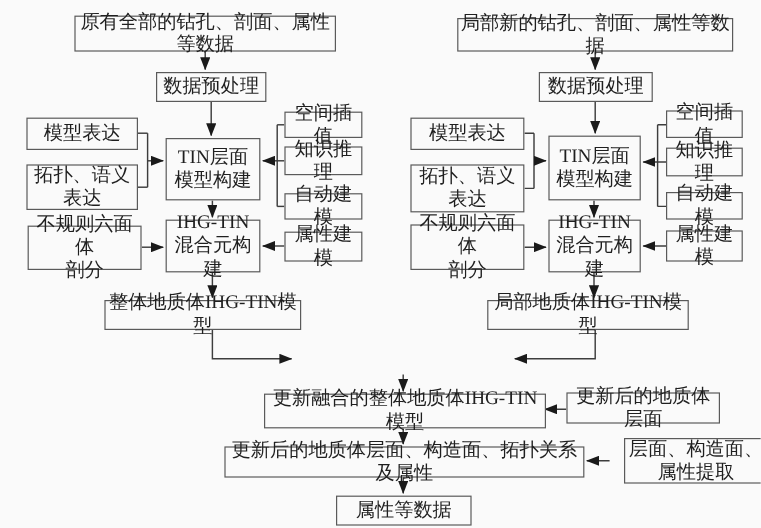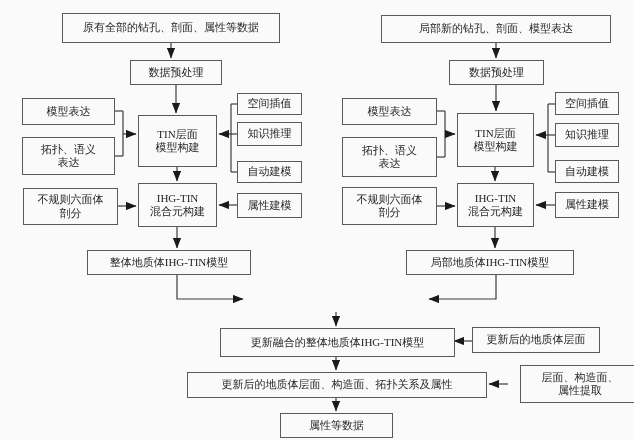--- a/index.html
+++ b/index.html
@@ -9,21 +9,21 @@
     position:relative; width:634px; height:440px;
     background:#fafafa; overflow:hidden;
   }
   .box {
     position:absolute;
     border:1px solid #5a5a5a;
     background:#fafafa;
     color:#1f1f1f;
     display:flex; align-items:center; justify-content:center;
     text-align:center;
-    font-size:11px; line-height:1.2;
+    font-size:16px; line-height:1.2;
     white-space:pre-line;
     padding:1px 2px;
   }
   svg.connectors { position:absolute; left:0; top:0; width:634px; height:440px; }
   svg.connectors line, svg.connectors polyline {
     stroke:#3d3d3d; stroke-width:1.2; fill:none;
   }
 </style>
 </head>
 <body>
@@ -86,21 +86,21 @@
   <div class="box" style="left:237px;top:93px;width:65px;height:22px">空间插值</div>
   <div class="box" style="left:237px;top:122px;width:65px;height:24px">知识推理</div>
   <div class="box" style="left:237px;top:161px;width:65px;height:22px">自动建模</div>
   <div class="box" style="left:23px;top:188px;width:95px;height:37px">不规则六面体
 剖分</div>
   <div class="box" style="left:138px;top:183px;width:79px;height:44px">IHG-TIN
 混合元构建</div>
   <div class="box" style="left:237px;top:193px;width:65px;height:25px">属性建模</div>
   <div class="box" style="left:87px;top:250px;width:164px;height:25px">整体地质体IHG-TIN模型</div>
 
-  <div class="box" style="left:381px;top:15px;width:230px;height:28px">局部新的钻孔、剖面、模型表达</div>
+  <div class="box" style="left:381px;top:15px;width:230px;height:28px">局部新的钻孔、剖面、属性等数据</div>
   <div class="box" style="left:449px;top:60px;width:95px;height:25px">数据预处理</div>
   <div class="box" style="left:342px;top:98px;width:95px;height:27px">模型表达</div>
   <div class="box" style="left:342px;top:137px;width:95px;height:40px">拓扑、语义
 表达</div>
   <div class="box" style="left:457px;top:113px;width:77px;height:54px">TIN层面
 模型构建</div>
   <div class="box" style="left:555px;top:92px;width:64px;height:23px">空间插值</div>
   <div class="box" style="left:555px;top:123px;width:64px;height:24px">知识推理</div>
   <div class="box" style="left:555px;top:160px;width:64px;height:23px">自动建模</div>
   <div class="box" style="left:342px;top:187px;width:95px;height:38px">不规则六面体

